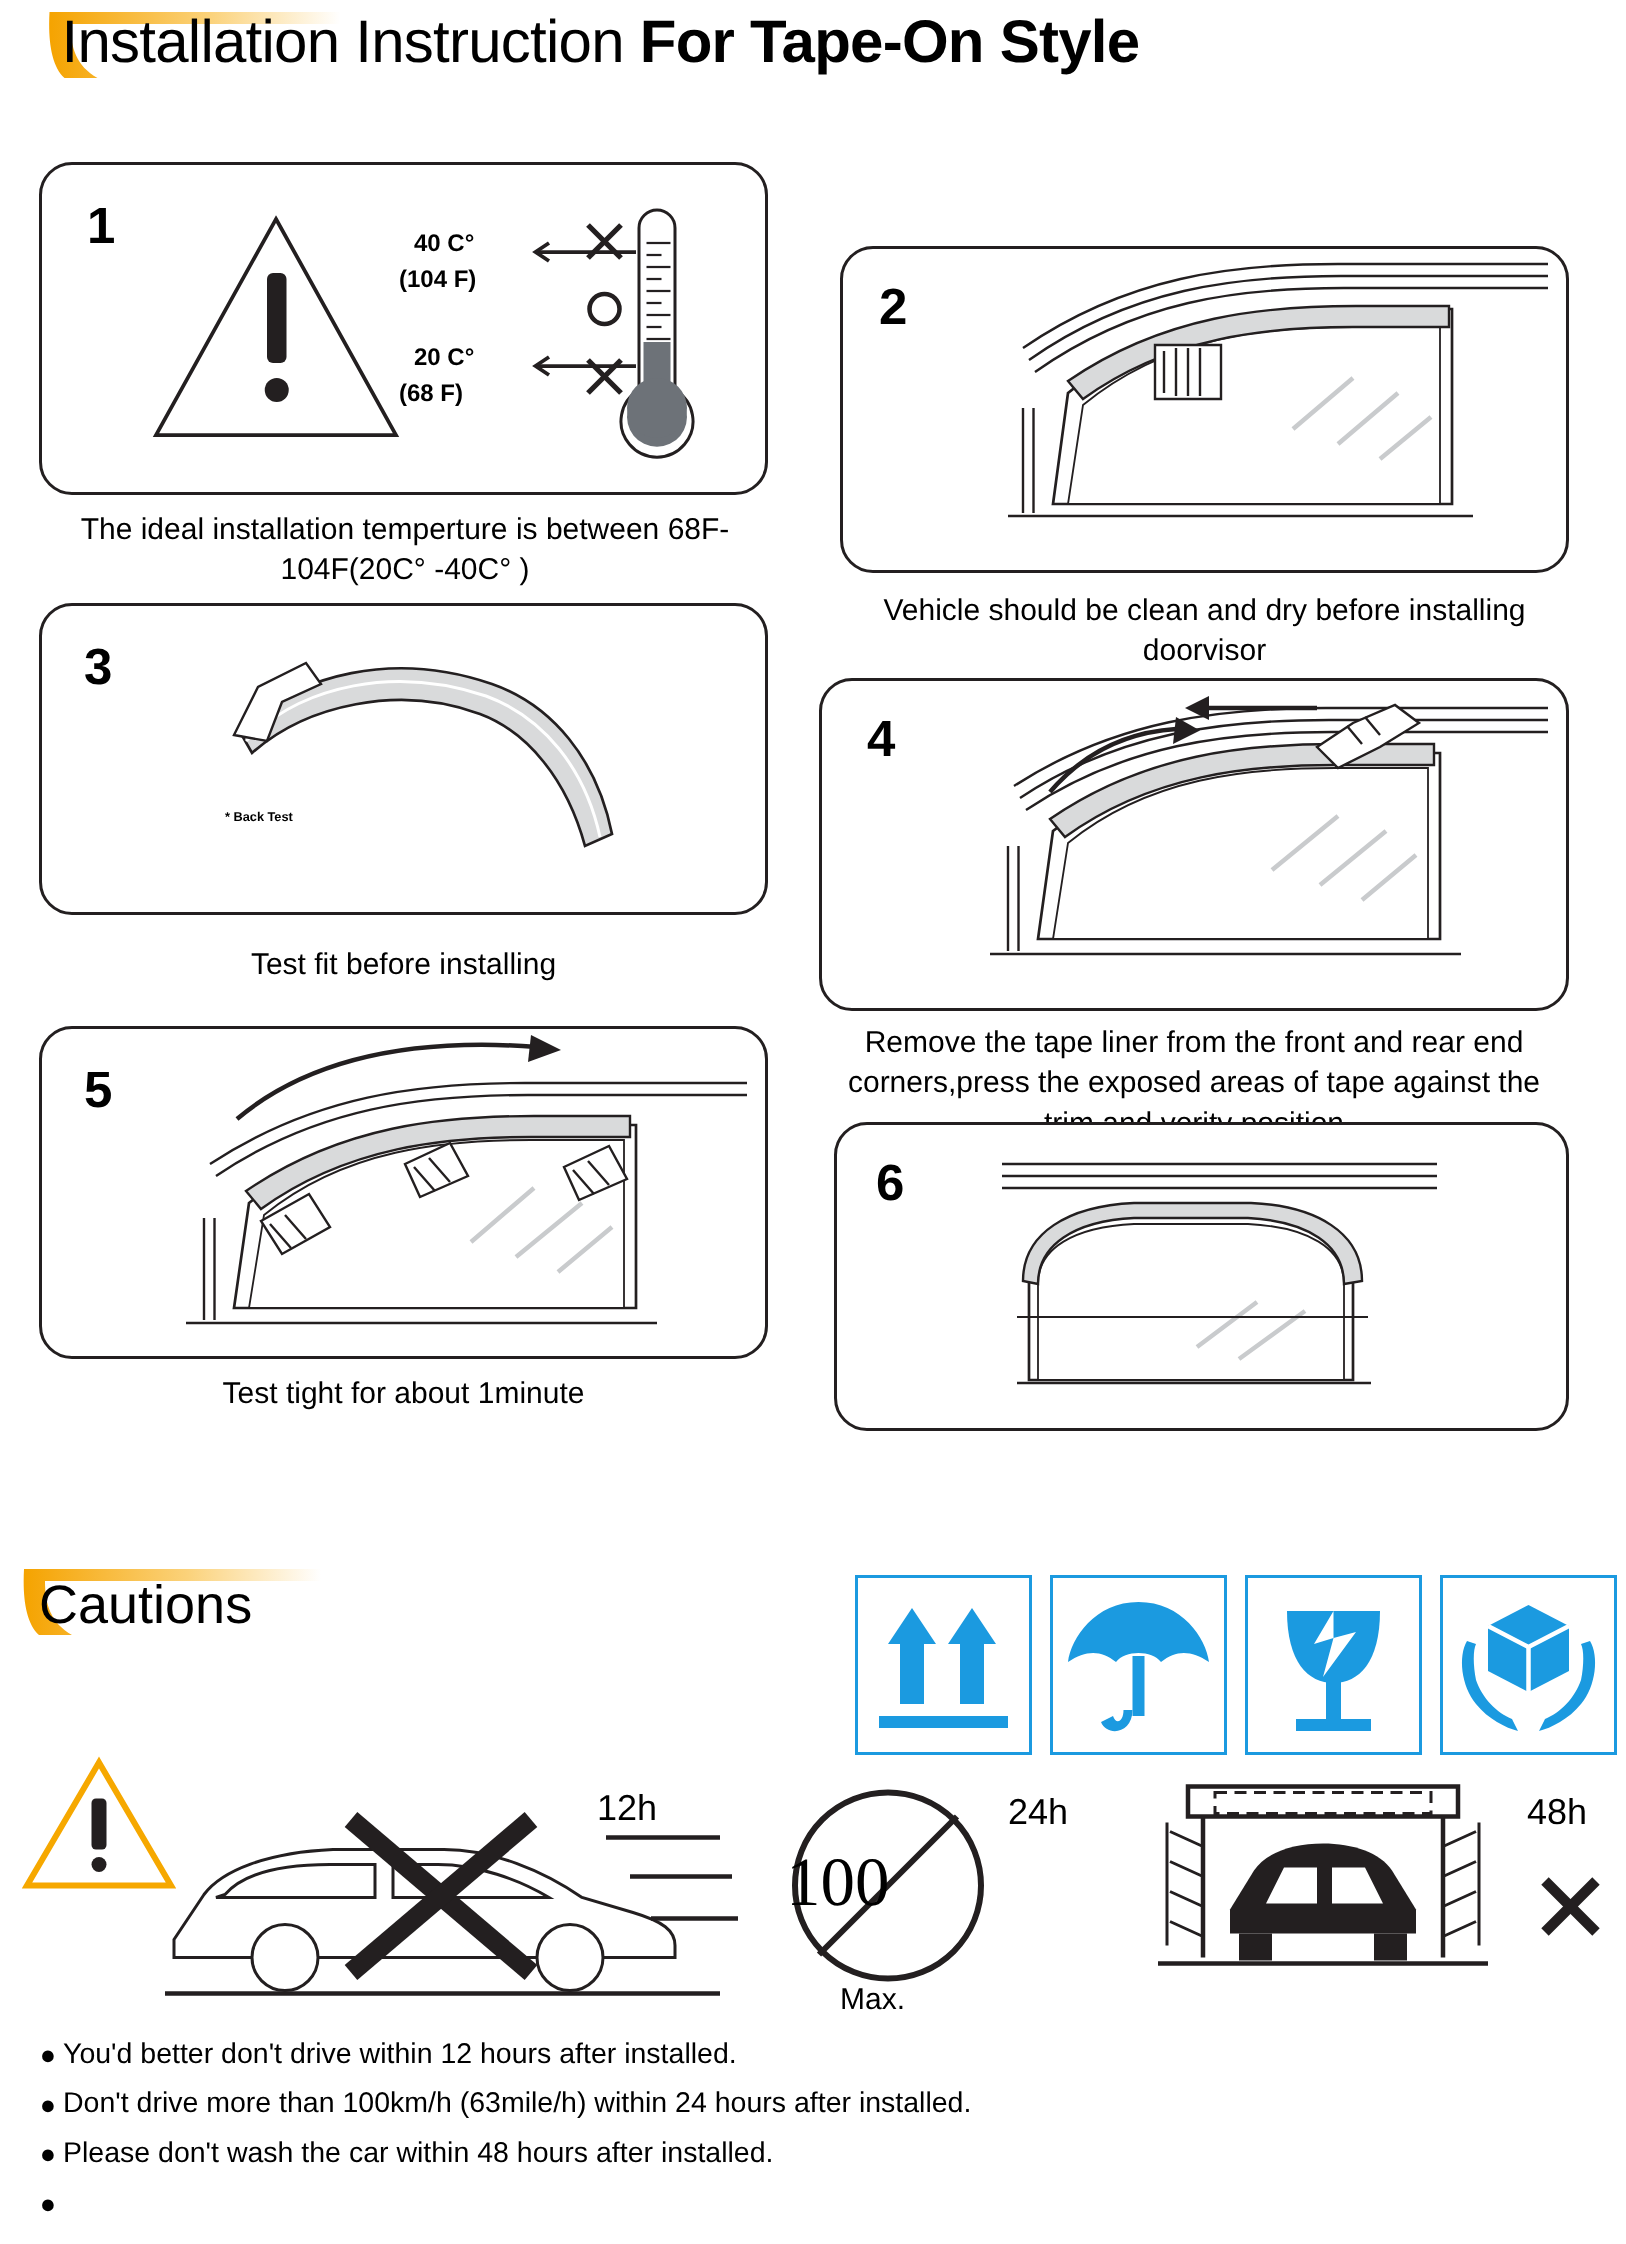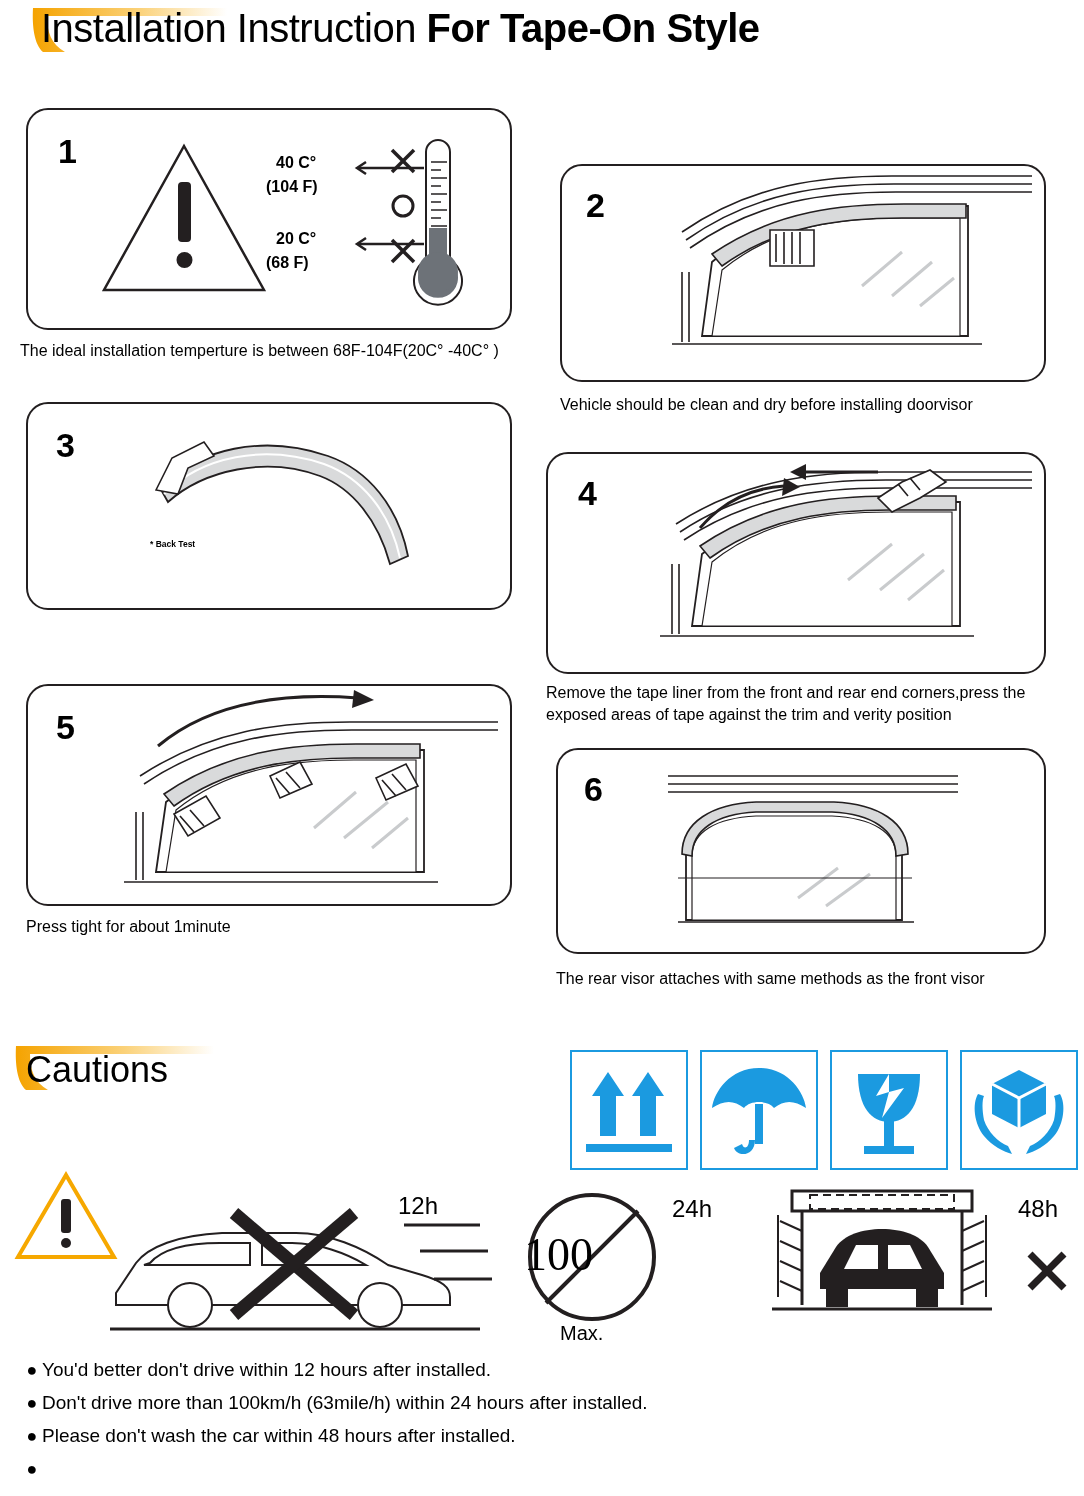--- a/index.html
+++ b/index.html
@@ -52,21 +52,22 @@
     box-sizing: border-box;
   }
   .step-num {
     position: absolute;
     font-size: 34px;
     font-weight: bold;
     line-height: 1;
   }
   .caption {
     position: absolute;
-    font-size: 16px;
+    font-size: 20px;
+    text-align: center;
     line-height: 1.35;
   }
 
   
   .cautions-swoosh {
     position: absolute;
     left: 14px; top: 1042px;
     width: 205px; height: 52px;
   }
   .cautions-title {
@@ -229,20 +230,21 @@
     <svg width="486" height="206" viewBox="0 0 486 206" style="position:absolute;left:0;top:0;">
       <path d="M132,84 C170,44 236,30 300,52 C340,66 370,102 380,152 L362,160 C350,116 324,84 292,72 C238,52 176,66 140,98 Z" fill="#d9dadb" stroke="#231f20" stroke-width="1.8"></path>
       <path d="M136,90 C174,52 236,40 296,60 C334,74 362,108 372,154" fill="none" stroke="#ffffff" stroke-width="2"></path>
 
       <g fill="#ffffff" stroke="#231f20" stroke-width="1.6">
         <path d="M128,86 L144,54 L176,38 L186,52 L160,64 L150,90 Z"></path>
       </g>
     </svg>
     <div class="lbl-sm" style="left:122px; top:135px;">* Back Test</div>
   </div>
+  <div class="caption" style="left:26px; top:630px; width:486px;">Test fit before installing</div>
 
   <div class="panel" style="left:546px; top:452px; width:500px; height:222px;">
     <div class="step-num" style="left:30px; top:22px;">4</div>
 
     <svg width="500" height="220" viewBox="0 0 500 220" style="position:absolute;left:0;top:0;">
       <g stroke="#231f20" stroke-width="1.6" fill="none">
         <path d="M128,70 C196,26 266,18 336,18 L484,18"></path>
         <path d="M132,78 C198,34 268,26 338,26 L484,26"></path>
         <path d="M136,86 C202,42 270,34 340,34 L484,34"></path>
       </g>
@@ -290,42 +292,41 @@
       <g fill="#ffffff" stroke="#231f20" stroke-width="1.6">
         <path d="M146,128 L178,110 L192,132 L160,150 Z"></path>
         <path d="M152,130 L166,146 M162,124 L176,140"></path>
         <path d="M242,90 L272,76 L284,98 L252,112 Z"></path>
         <path d="M248,92 L262,108 M258,86 L272,102"></path>
         <path d="M348,92 L378,78 L390,100 L358,114 Z"></path>
         <path d="M354,94 L368,110 M364,88 L378,104"></path>
       </g>
     </svg>
   </div>
-  <div class="caption" style="left:26px; top:916px; width:486px;">Press tight for about 1minute</div>
+  <div class="caption" style="left:26px; top:916px; width:486px;">Test tight for about 1minute</div>
 
   <div class="panel" style="left:556px; top:748px; width:490px; height:206px;">
     <div class="step-num" style="left:26px; top:22px;">6</div>
 
     <svg width="490" height="204" viewBox="0 0 490 204" style="position:absolute;left:0;top:0;">
       <g stroke="#231f20" stroke-width="1.6" fill="none">
         <line x1="110" y1="26" x2="400" y2="26"></line>
         <line x1="110" y1="34" x2="400" y2="34"></line>
         <line x1="110" y1="42" x2="400" y2="42"></line>
       </g>
 
       <path d="M128,170 L128,104 C128,76 154,60 196,58 L276,58 C318,60 344,76 344,104 L344,170 Z" fill="#ffffff" stroke="#231f20" stroke-width="1.8"></path>
       <path d="M134,170 L134,106 C134,82 158,68 198,66 L274,66 C314,68 338,82 338,106 L338,170 Z" fill="#ffffff" stroke="#231f20" stroke-width="1.2"></path>
       <path d="M240,148 L280,118 M268,156 L312,124" stroke="#c9cbcd" stroke-width="3"></path>
 
       <path d="M124,104 C124,72 154,54 198,52 L276,52 C320,54 350,72 350,104 L338,106 C338,80 314,64 274,62 L198,62 C158,64 134,80 134,106 Z" fill="#d9dadb" stroke="#231f20" stroke-width="1.6"></path>
       <line x1="120" y1="172" x2="356" y2="172" stroke="#231f20" stroke-width="1.6"></line>
       <line x1="120" y1="128" x2="354" y2="128" stroke="#231f20" stroke-width="1.2"></line>
     </svg>
   </div>
-  <div class="caption" style="left:556px; top:968px; width:490px;">The rear visor attaches with same methods as the front visor</div>
 
   <svg class="cautions-swoosh" viewBox="0 0 205 52">
     <defs>
       <linearGradient id="gold2" x1="0" y1="0" x2="1" y2="0">
         <stop offset="0%" stop-color="#f5a300"></stop>
         <stop offset="55%" stop-color="#fbd27a"></stop>
         <stop offset="100%" stop-color="#ffffff"></stop>
       </linearGradient>
     </defs>
     <path d="M2,4 L200,4 L200,12 L16,12 C16,28 20,40 34,48 L12,48 C3,40 1,22 2,4 Z" fill="url(#gold2)"></path>

